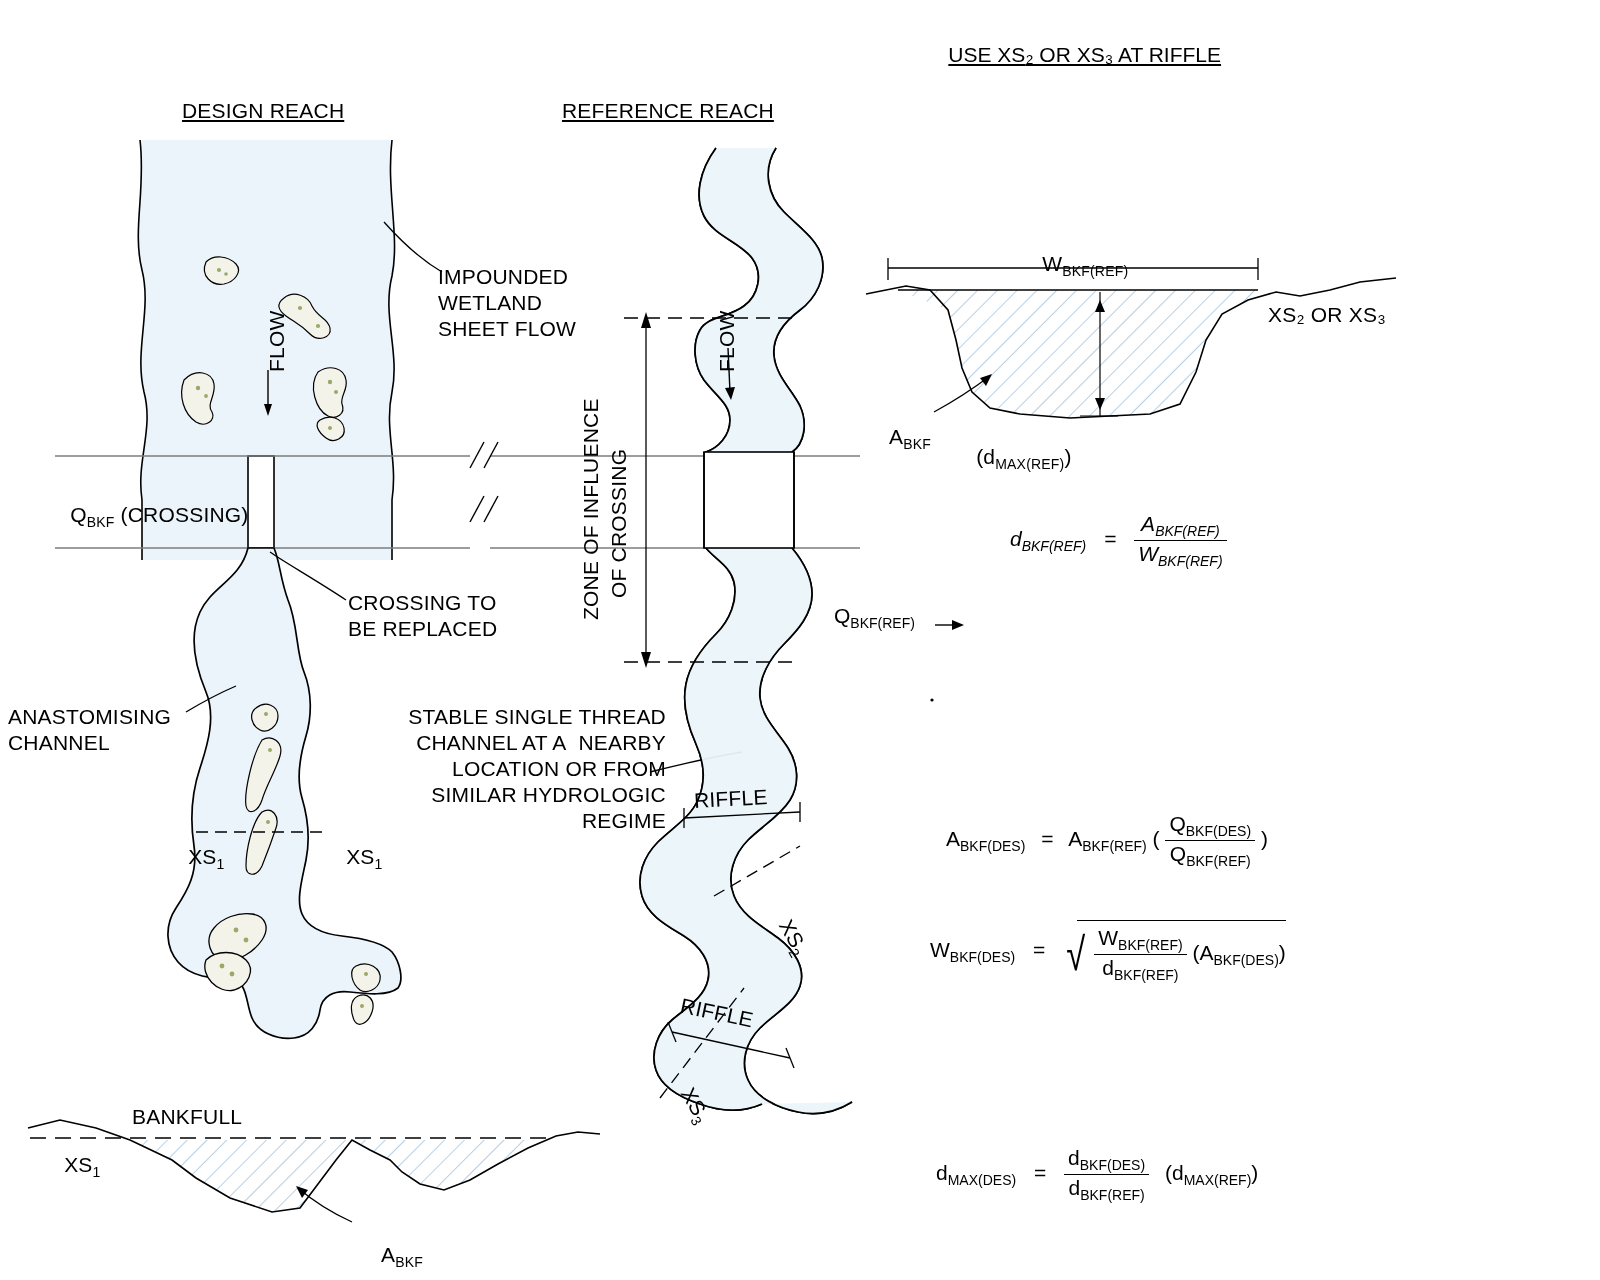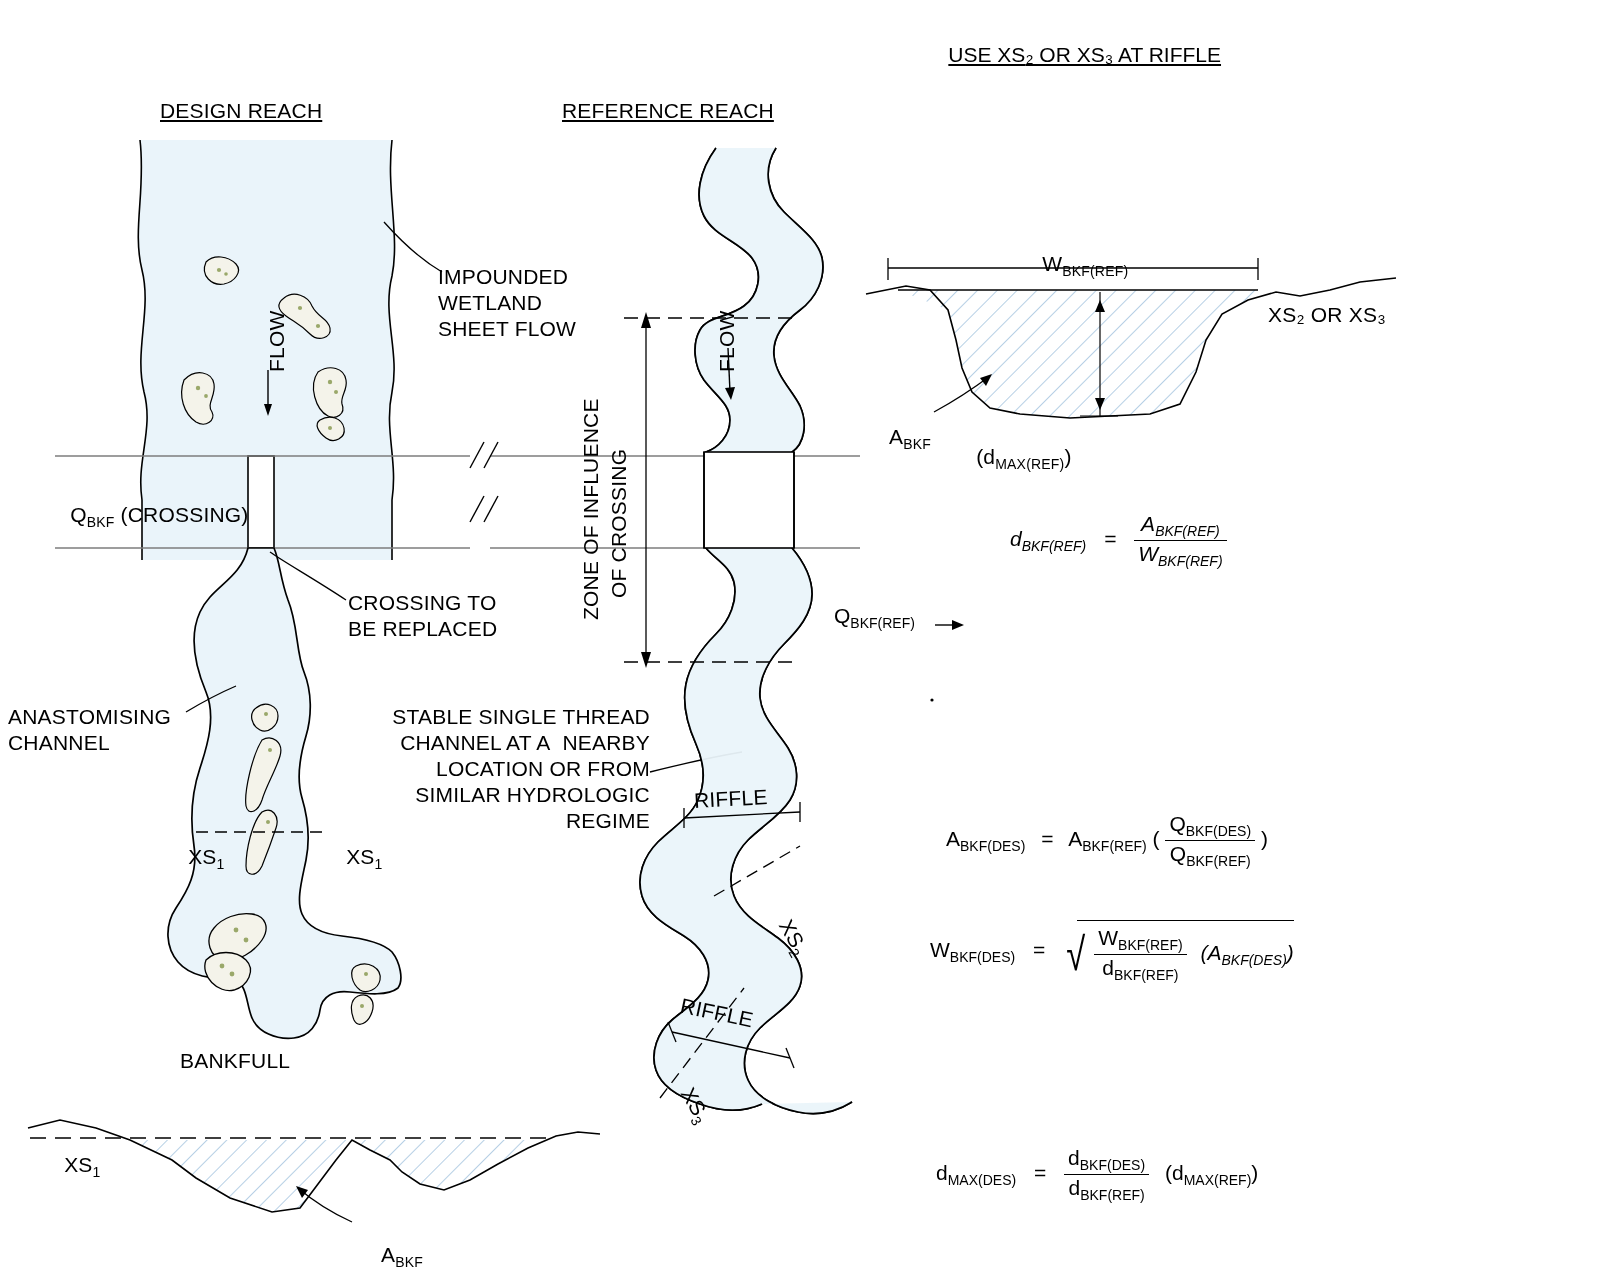--- a/index.html
+++ b/index.html
@@ -346,41 +346,41 @@
       <path d="M296,1186 L302,1198 L308,1190 Z" fill="#000"></path>
     </g>
 
     <g>
       <line x1="935" y1="625" x2="958" y2="625" stroke="#000" stroke-width="1.4"></line>
       <path d="M964,625 L952,620 L952,630 Z" fill="#000"></path>
       <circle cx="932" cy="700" r="1.6" fill="#000"></circle>
     </g>
   </svg>
 
-  <div class="lbl u" style="left:160px; top:98px;">DESIGN REACH</div>
+  <div class="lbl u" style="left:182px; top:98px;">DESIGN REACH</div>
   <div class="lbl u" style="left:562px; top:98px;">REFERENCE REACH</div>
 
   <div class="note" style="left:925px; top:13px;">
     <span style="text-decoration:underline;">USE XS</span><span style="text-decoration:underline;">₂ OR XS₃ AT RIFFLE</span><br>
   </div>
 
   <div class="lbl rot90" style="left:264px; top:372px;">FLOW</div>
   <div class="lbl rot90" style="left:714px; top:372px;">FLOW</div>
 
   <div class="lbl" style="left:438px; top:264px;">IMPOUNDED<br>WETLAND<br>SHEET FLOW</div>
 
   <div class="lbl" style="left:46px; top:476px;">
     <span>Q</span><span class="sub">BKF</span><span> (CROSSING)</span>
   </div>
 
   <div class="lbl" style="left:348px; top:590px;">CROSSING TO<br>BE REPLACED</div>
 
   <div class="lbl" style="left:8px; top:704px;">ANASTOMISING<br>CHANNEL</div>
 
-  <div class="lbl right" style="left:350px; top:704px; width:300px;">STABLE SINGLE THREAD<br>CHANNEL AT A&nbsp; NEARBY<br>LOCATION OR FROM<br>SIMILAR HYDROLOGIC<br>REGIME</div>
+  <div class="lbl right" style="left:366px; top:704px; width:300px;">STABLE SINGLE THREAD<br>CHANNEL AT A&nbsp; NEARBY<br>LOCATION OR FROM<br>SIMILAR HYDROLOGIC<br>REGIME</div>
 
   <div class="lbl rot90" style="left:578px; top:620px;">ZONE OF INFLUENCE</div>
   <div class="lbl rot90" style="left:606px; top:598px;">OF CROSSING</div>
 
   <div class="lbl" style="left:164px; top:818px;">
     <span>XS</span><span class="sub">1</span>
   </div>
   <div class="lbl" style="left:322px; top:818px;">
     <span>XS</span><span class="sub">1</span>
   </div>
@@ -399,21 +399,21 @@
     <span>W</span><span class="sub">BKF(REF)</span>
   </div>
   <div class="lbl" style="left:1268px; top:302px;">XS₂ OR XS₃</div>
   <div class="lbl" style="left:866px; top:398px;">
     <span>A</span><span class="sub">BKF</span>
   </div>
   <div class="lbl" style="left:952px; top:418px;">
     <span>(d</span><span class="sub">MAX(REF)</span><span>)</span>
   </div>
 
-  <div class="lbl" style="left:132px; top:1048px;margin-left:48px;">BANKFULL</div>
+  <div class="lbl" style="left:132px; top:1104px;">BANKFULL</div>
   <div class="lbl" style="left:40px; top:1126px;">
     <span>XS</span><span class="sub">1</span>
   </div>
   <div class="lbl" style="left:358px; top:1216px;">
     <span>A</span><span class="sub">BKF</span>
   </div>
 
   <div class="eqn" style="left:1010px; top:512px;font-style:italic;">
     <span>d</span><span class="sub">BKF(REF)</span>
     <span style="margin:0 12px;">=</span>
@@ -442,21 +442,21 @@
   <div class="eqn" style="left:930px; top:920px;">
     <span>W</span><span class="sub">BKF(DES)</span>
     <span style="margin:0 12px;">=</span>
     <span class="sqrt-wrap" style="padding-top:6px;">
       <span class="bar"></span>
       <span class="sqrt-sign">√</span>
       <span class="frac">
         <span class="num"><span>W</span><span class="sub">BKF(REF)</span></span>
         <span class="den"><span>d</span><span class="sub">BKF(REF)</span></span>
       </span>
-      <span style="margin-left:8px;font-style:italic;"><span>(A</span><span class="sub">BKF(DES)</span><span>)</span></span>
+      <span style=""><span>(A</span><span class="sub">BKF(DES)</span><span>)</span></span>
     </span>
   </div>
 
 
   <div class="eqn" style="left:936px; top:1146px;">
     <span>d</span><span class="sub">MAX(DES)</span>
     <span style="margin:0 12px;">=</span>
     <span class="frac">
       <span class="num"><span>d</span><span class="sub">BKF(DES)</span></span>
       <span class="den"><span>d</span><span class="sub">BKF(REF)</span></span>

